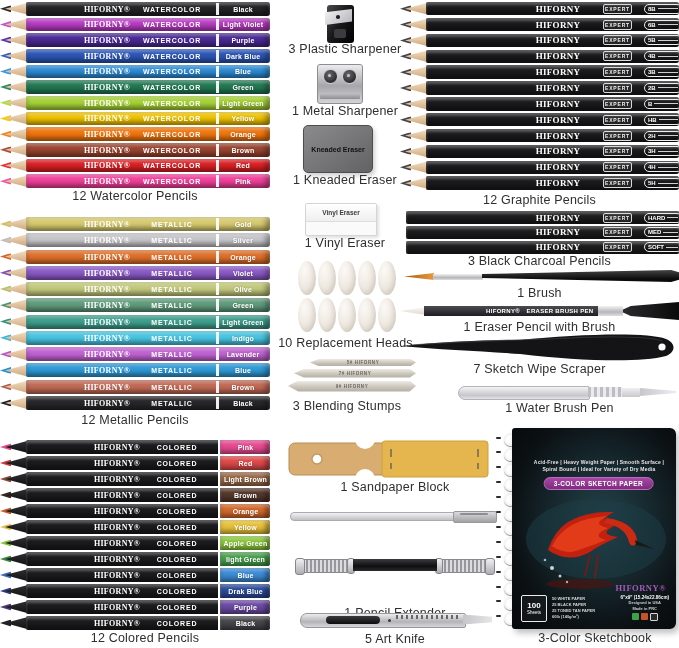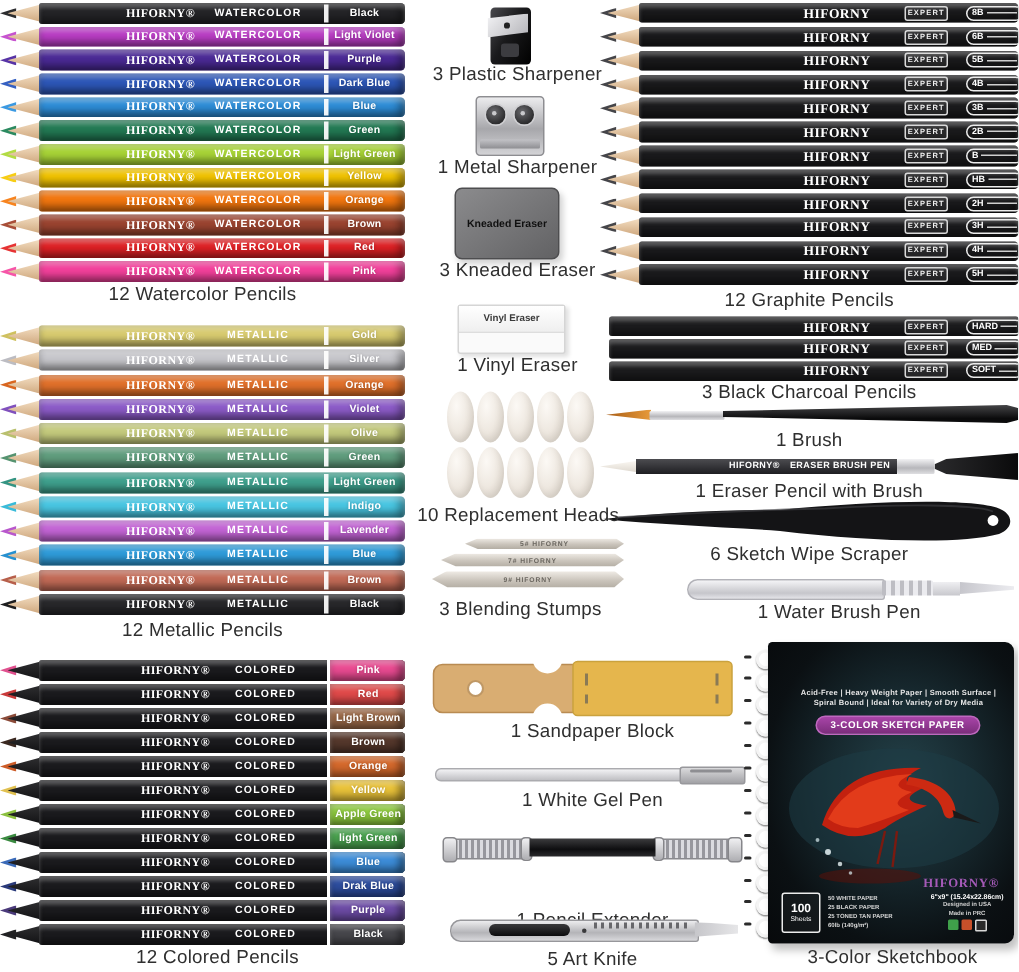--- a/index.html
+++ b/index.html
@@ -662,21 +662,21 @@
   </div>
   <div class="caption" style="left:400px;top:320px;width:279px;">1 Eraser Pencil with Brush</div>
 
   <div class="abs" style="left:400px;top:331px;width:279px;height:31px;">
     <svg width="279" height="31" viewBox="0 0 279 31">
       <path d="M2,15 C40,11 80,9 120,9 C180,3 248,1 266,8 C276,12 276,21 266,25 C240,32 180,30 120,23 C80,20 40,19 2,15 Z" fill="#141416"></path>
       <path d="M10,14 C60,11 110,9 150,8 C200,5 250,5 262,10" stroke="#3c3c40" stroke-width="1.2" fill="none" opacity="0.7"></path>
       <circle cx="262" cy="16" r="3.6" fill="#ffffff"></circle>
     </svg>
   </div>
-  <div class="caption" style="left:400px;top:362px;width:279px;">6 Sketch Wipe Scraper</div>
+  <div class="caption" style="left:400px;top:362px;width:279px;">7 Sketch Wipe Scraper</div>
 
   <div class="abs" style="left:458px;top:383px;width:218px;height:18px;">
     <div class="wbp-barrel" style="left:0;top:3px;width:130px;height:12px;"></div>
     <div class="wbp-collar" style="left:130px;top:4px;width:34px;height:10px;"></div>
     <div class="wbp-ferrule" style="left:164px;top:4.5px;width:18px;height:9px;"></div>
     <div class="wbp-bristles" style="left:182px;right:0;top:5px;height:8px;"></div>
   </div>
   <div class="caption" style="left:420px;top:401px;width:279px;">1 Water Brush Pen</div>
 
   <div class="abs" style="left:322px;top:3px;width:36px;height:42px;">
@@ -692,21 +692,21 @@
     <div class="hole" style="left:24px;"></div>
     <div class="screw" style="left:10px;"></div>
     <div class="screw" style="left:29px;"></div>
     <div class="base"></div>
   </div>
   <div class="caption" style="left:285px;top:104px;width:120px;">1 Metal Sharpener</div>
 
   <div class="abs kneaded" style="left:303px;top:125px;width:68px;height:46px;">
     <span>Kneaded Eraser</span>
   </div>
-  <div class="caption" style="left:285px;top:173px;width:120px;">3 Kneaded Eraser</div>
+  <div class="caption" style="left:285px;top:173px;width:120px;">1 Kneaded Eraser</div>
 
   <div class="abs vinyl" style="left:305px;top:203px;width:70px;height:31px;">
     <div class="sleeve">
       <span>Vinyl Eraser</span>
     </div>
   </div>
   <div class="caption" style="left:285px;top:236px;width:120px;">1 Vinyl Eraser</div>
 
   <div class="abs heads" id="heads" style="left:297px;top:261px;width:102px;height:74px;">
       <div class="head"></div>
@@ -748,21 +748,20 @@
         <rect x="190" y="26" width="2" height="6" fill="#8a7a55"></rect>
     </svg>
   </div>
   <div class="caption" style="left:320px;top:480px;width:150px;">1 Sandpaper Block</div>
 
   <div class="abs" style="left:290px;top:509px;width:205px;height:14px;">
     <div class="gel-body" style="left:0;top:3px;width:165px;height:7px;"></div>
     <div class="gel-cap" style="left:163px;top:1.5px;width:42px;height:10px;"></div>
     <div class="gel-clip" style="left:170px;top:3.5px;width:28px;height:2px;"></div>
   </div>
-  <div class="caption" style="left:320px;top:526px;width:150px;">1 White Gel Pen</div>
 
   <div class="abs" style="left:295px;top:554px;width:200px;height:22px;">
     <div class="ext-metal" style="left:6px;top:5px;width:48px;height:12px;"></div>
     <div class="ext-metal" style="right:6px;top:5px;width:48px;height:12px;"></div>
     <div class="ext-ring" style="left:0;top:3.5px;width:8px;height:15px;"></div>
     <div class="ext-ring" style="right:0;top:3.5px;width:8px;height:15px;"></div>
     <div class="ext-ring" style="left:52px;top:4px;width:6px;height:14px;"></div>
     <div class="ext-ring" style="right:52px;top:4px;width:6px;height:14px;"></div>
     <div class="ext-grip" style="left:58px;right:58px;top:5px;height:12px;"></div>
   </div>

